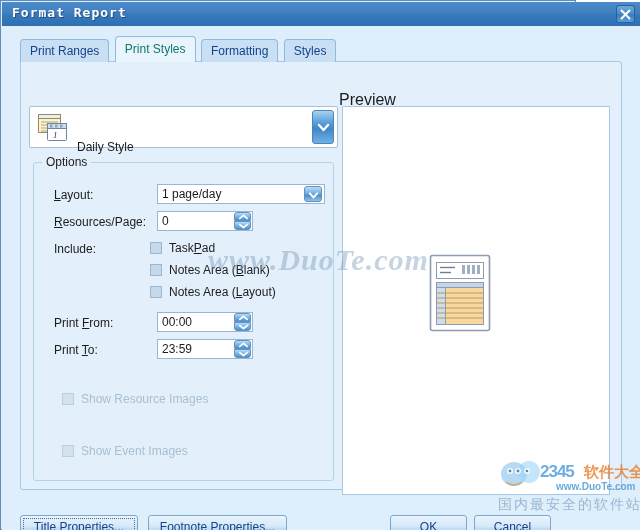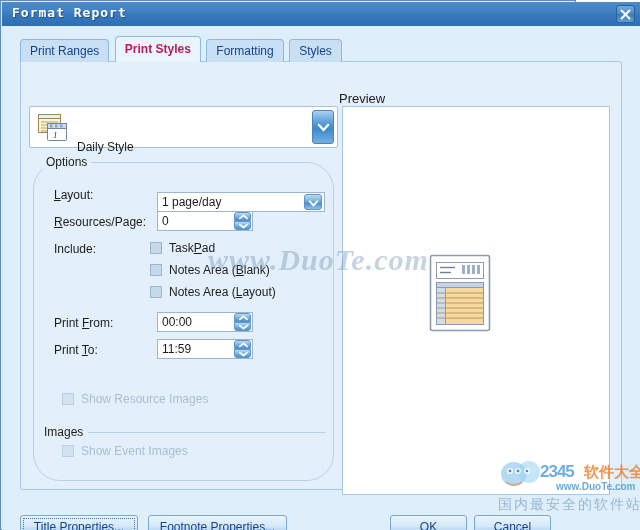--- a/index.html
+++ b/index.html
@@ -80,27 +80,26 @@
     background: #c9e0f4;
     border: 1px solid #8db9e2;
     border-bottom: none;
     border-radius: 4px 4px 0 0;
     margin-right: 1px;
     cursor: pointer;
     vertical-align: top;
   }
   .tab.active {
     background: #eaf4fd;
-    color: #be185d;
+    color: #0f766e;
     height: 26px;
     line-height: 25px;
     margin-top: -3px;
     border-color: #8db9e2;
     z-index: 6;
-    font-weight: bold;
   }
 
   .tabpage {
     position: absolute;
     left: 18px; top: 35px;
     width: 602px; height: 429px;
     box-sizing: border-box;
     background: #e3f0fb;
     border: 1px solid #a6c9e8;
     border-radius: 0 3px 3px 3px;
@@ -146,21 +145,21 @@
   }
   .groupbox > .gb-title {
     position: absolute;
     left: 8px; top: -8px;
     padding: 0 4px;
     background: #e3f0fb;
     font-size: 12px;
     color: #1c1c1c;
   }
 
-  .options-group { left: 12px; top: 100px; width: 301px; height: 319px; border-radius: 27px; }
+  .options-group { left: 12px; top: 100px; width: 301px; height: 319px; }
 
   
   .sect {
     position: absolute;
     left: 10px;
     width: 281px;
     height: 12px;
   }
   .sect .sect-label {
     position: absolute; left: 0; top: 0;
@@ -243,21 +242,21 @@
     font-size: 12px;
     color: #1c1c1c;
   }
   .cblabel.disabled { color: #a9bed2; }
   .cblabel u { text-decoration: underline; }
 
   
   .preview-label {
     position: absolute;
     left: 337px; top: 65px;
-    font-size: 13px;
+    font-size: 16px;
     color: #1c1c1c;
   }
   .preview-box {
     position: absolute;
     left: 340px; top: 80px;
     width: 268px; height: 389px;
     box-sizing: border-box;
     background: #ffffff;
     border: 1px solid #a6c9e8;
   }
@@ -394,21 +393,21 @@
           <svg width="13" height="11" viewBox="0 0 13 11">
             <path d="M2 3 L6.5 8 L11 3" fill="none" stroke="#ffffff" stroke-width="2.4" stroke-linecap="round" stroke-linejoin="round"></path>
           </svg>
         </span>
       </div>
 
       <div class="groupbox options-group">
         <span class="gb-title">Options</span>
 
         <span class="flabel" style="left:20px; top:25px;"><u>L</u><span>ayout:</span></span>
-        <div class="tinput" style="left:123px; top:29px; width:168px; height:20px;">
+        <div class="tinput" style="left:123px; top:21px; width:168px; height:20px;">
           <span>1 page/day</span>
           <span class="dd-arrow" style="right:2px; top:1px;">
             <svg width="11" height="9" viewBox="0 0 11 9">
               <path d="M1.8 2.4 L5.5 6.4 L9.2 2.4" fill="none" stroke="#ffffff" stroke-width="2.1" stroke-linecap="round" stroke-linejoin="round"></path>
             </svg>
           </span>
         </div>
 
         <span class="flabel" style="left:20px; top:52px;"><u>R</u><span>esources/Page:</span></span>
         <div class="tinput" style="left:123px; top:48px; width:96px; height:20px;">
@@ -453,44 +452,40 @@
             <span class="spin-half spin-dn">
               <svg width="11" height="6" viewBox="0 0 11 6">
                   <path d="M1.8 1.6 L5.5 4.6 L9.2 1.6" fill="none" stroke="#ffffff" stroke-width="1.7" stroke-linecap="round" stroke-linejoin="round"></path>
                 </svg>
             </span>
           </span>
         </div>
 
         <span class="flabel" style="left:20px; top:180px;"><span>Print </span><u>T</u><span>o:</span></span>
         <div class="tinput" style="left:123px; top:176px; width:96px; height:20px;">
-          <span>11:59</span>
+          <span>23:59</span>
           <span class="spinner" style="right:1px; top:0px;">
             <span class="spin-half spin-up">
               <svg width="11" height="6" viewBox="0 0 11 6">
                   <path d="M1.8 4.4 L5.5 1.4 L9.2 4.4" fill="none" stroke="#ffffff" stroke-width="1.7" stroke-linecap="round" stroke-linejoin="round"></path>
                 </svg>
             </span>
             <span class="spin-half spin-dn">
               <svg width="11" height="6" viewBox="0 0 11 6">
                   <path d="M1.8 1.6 L5.5 4.6 L9.2 1.6" fill="none" stroke="#ffffff" stroke-width="1.7" stroke-linecap="round" stroke-linejoin="round"></path>
                 </svg>
             </span>
           </span>
         </div>
 
         <div class="cbrow" style="left:28px; top:229px;">
           <span class="cbox disabled"></span>
           <span class="cblabel disabled">Show Resource Images</span>
         </div>
 
-        <div class="sect" style="top:262px;">
-          <span class="sect-label">Images</span>
-          <span class="sect-rule"></span>
-        </div>
         <div class="cbrow" style="left:28px; top:281px;">
           <span class="cbox disabled"></span>
           <span class="cblabel disabled">Show Event Images</span>
         </div>
       </div>
     </div>
 
     <div class="preview-label">Preview</div>
     <div class="preview-box">
       <span class="preview-icon">

